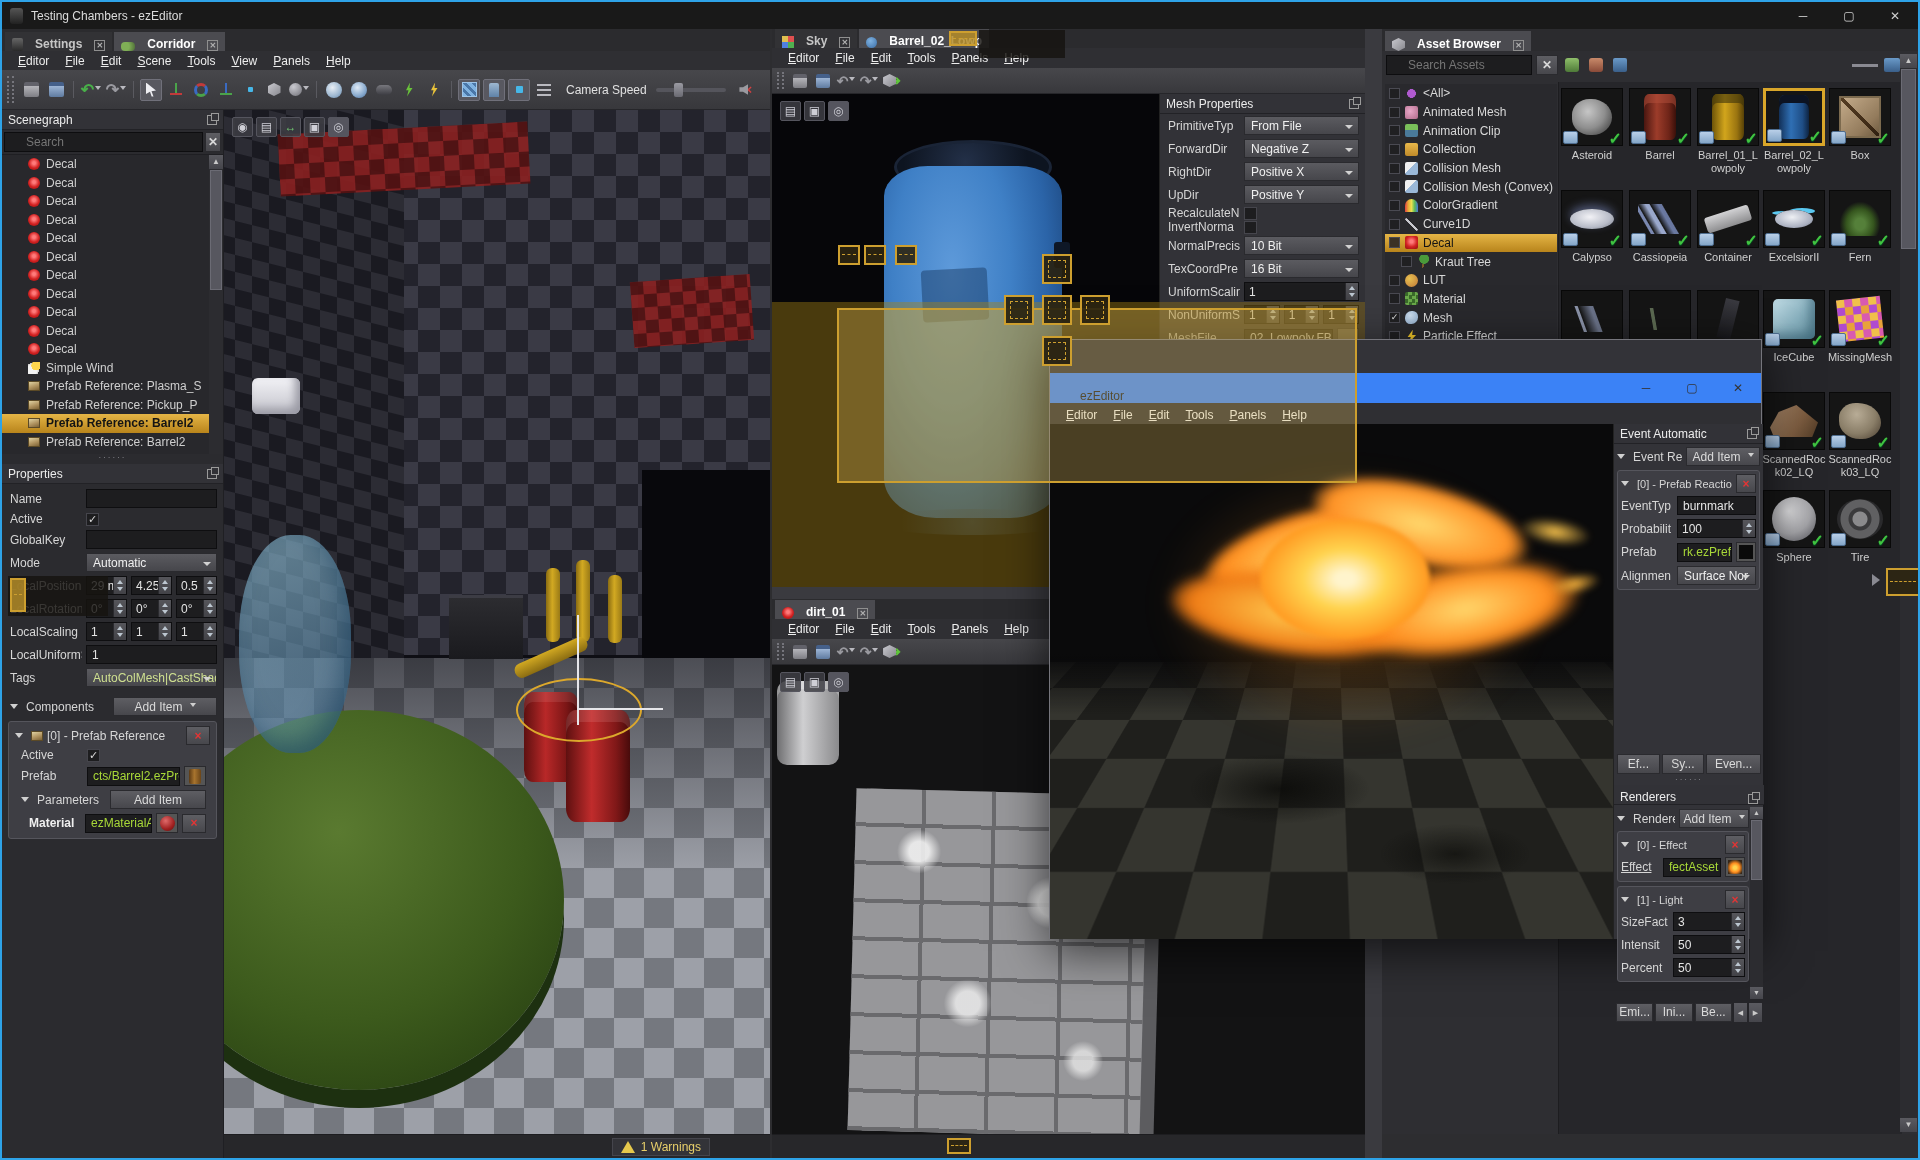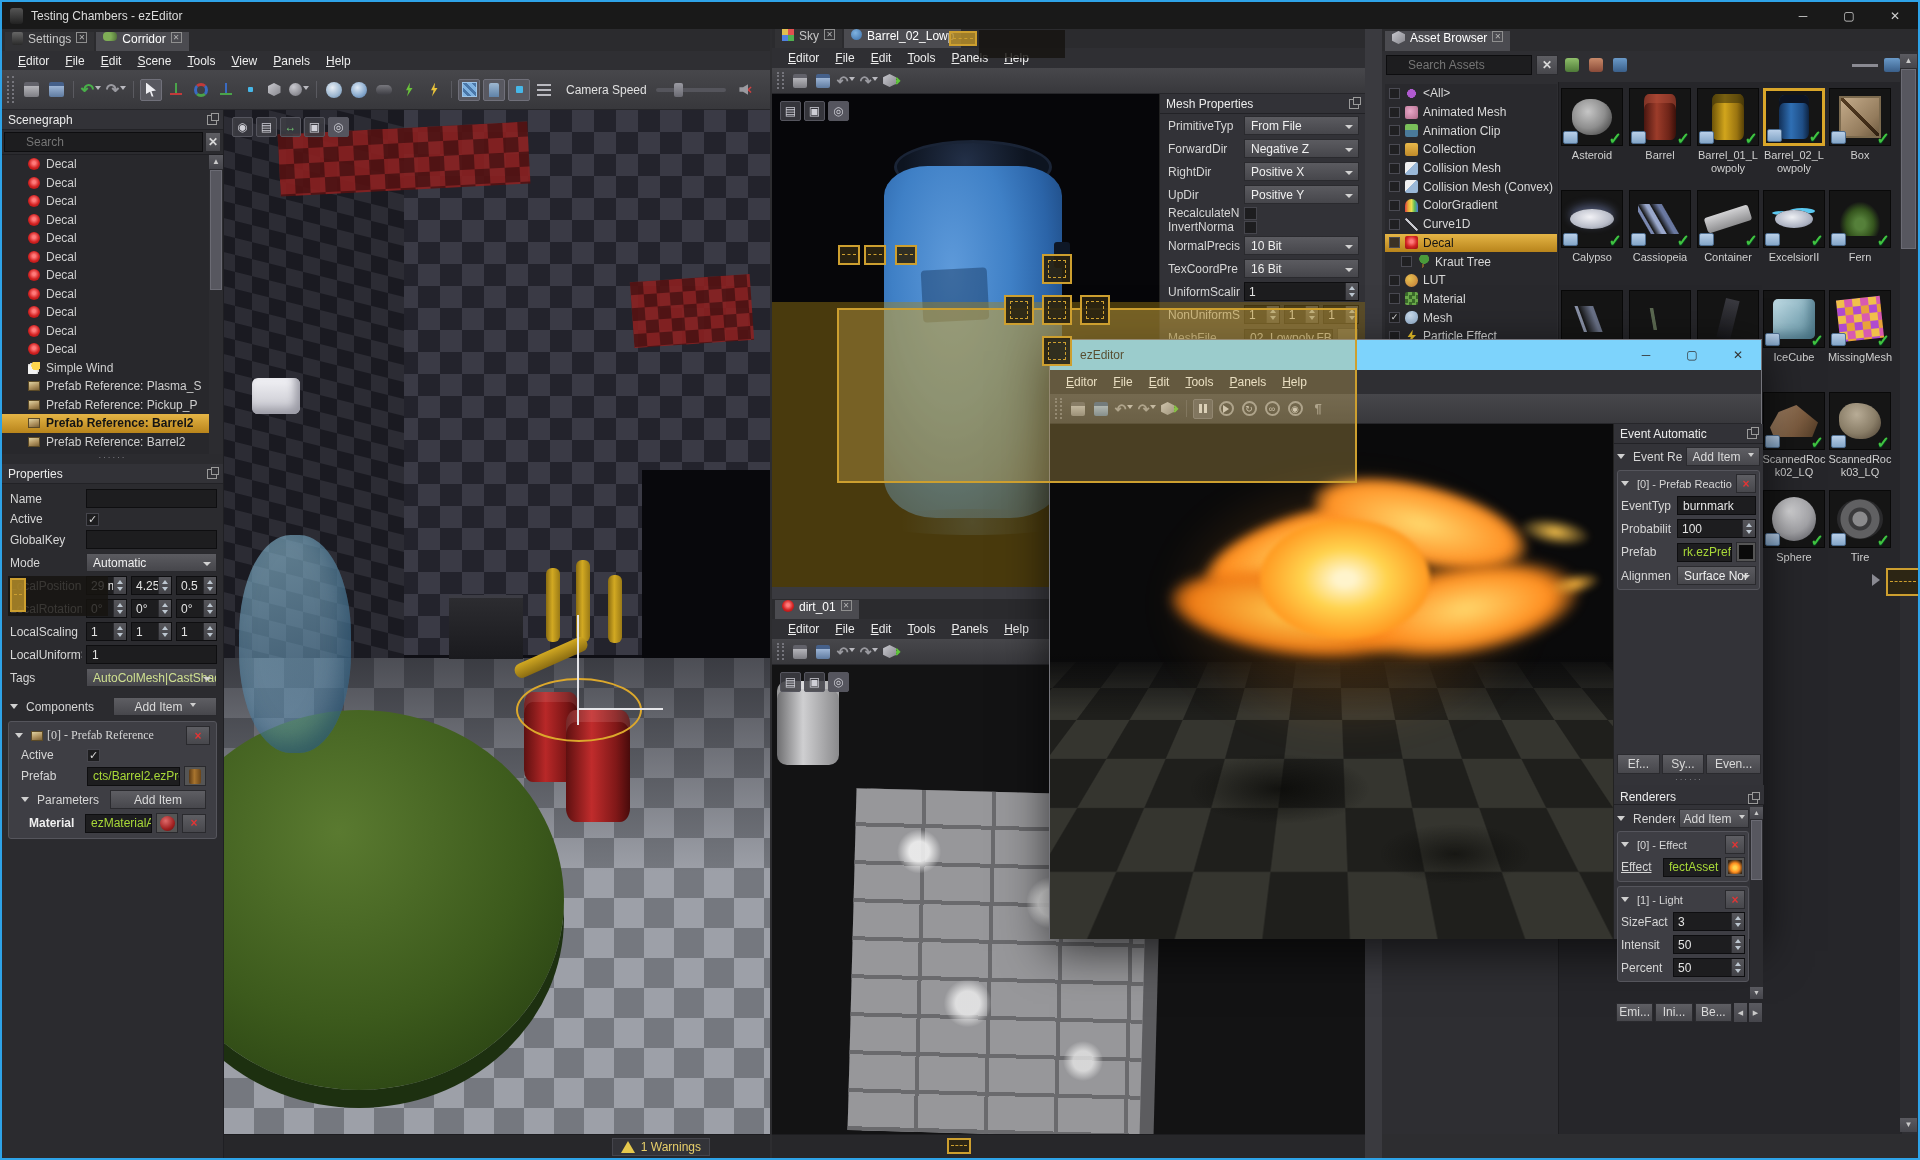--- a/index.html
+++ b/index.html
@@ -7,21 +7,21 @@
        border:2px solid #2ea3e8;box-sizing:border-box;font-size:12px;color:#d8d8d8;}
   #app *{box-sizing:border-box;}
   .abs{position:absolute;}
   .flex{display:flex;align-items:center;}
 
   
   #titlebar{background:#191919;color:#dcdcdc;display:flex;align-items:center;padding-left:8px;gap:8px;}
   .wctl{margin-left:auto;display:flex;height:100%;}
   .wbtn{width:46px;display:flex;align-items:center;justify-content:center;color:#cfcfcf;font-size:12px;}
   .tabstrip{background:#2b2b2e;display:flex;align-items:flex-end;gap:2px;padding-left:3px;}
-  .tab{height:19px;display:flex;align-items:flex-start;gap:5px;padding:0 7px;background:#323235;color:#c6c6c6;white-space:nowrap;}
+  .tab{height:19px;display:flex;align-items:flex-end;gap:12px;padding:0 7px;background:#323235;color:#c6c6c6;white-space:nowrap;font-weight:bold;}
   .tab.active{background:#4b4b50;color:#fff;}
   .tclose{width:11px;height:11px;border:1px solid #8f8f8f;color:#b0b0b0;font-size:8px;line-height:9px;text-align:center;flex:none;}
   .menubar{background:#2f2f33;display:flex;align-items:center;padding-left:8px;color:#ededed;}
   .menubar span{display:inline-block;padding:2px 8px;}
   .menubar span::first-letter{text-decoration:underline;}
   .tbar{background:linear-gradient(#47474b,#38383c);display:flex;align-items:center;gap:3px;padding:0 5px;border-bottom:1px solid #26262a;}
   .grip{width:7px;height:70%;border-left:2px dotted #75757c;border-right:2px dotted #75757c;margin-right:3px;flex:none;}
   .sep{width:1px;height:17px;background:#5a5a60;margin:0 3px;flex:none;}
   .ti{width:22px;height:22px;border-radius:2px;display:flex;align-items:center;justify-content:center;font-size:13px;flex:none;color:#c9c9c9;}
   .ti.sm{width:20px;height:20px;}
@@ -385,21 +385,21 @@
         <span class="btn" style="width:104px;">
             <span>Add Item</span>
             <span class="caret"></span>
           </span>
       </div>
 
       <div class="compbox">
         <div class="prow" style="padding:1px 2px;">
           <span class="tri"></span>
           <span class="ic ic-prefab"></span>
-          <span style="flex:1;font-family:Liberation Serif, serif;">[0] - Prefab Reference</span>
+          <span style="flex:1;">[0] - Prefab Reference</span>
           <span class="xred">×</span>
         </div>
         <div class="prow">
             <span class="plbl" style="width:62px;">Active</span>
             <span class="cb">✓</span>
           </div>
         <div class="prow">
             <span class="plbl" style="width:62px;">Prefab</span>
           <span class="inp green">
               <span>cts/Barrel2.ezPrefab</span>
@@ -906,21 +906,21 @@
         <span class="chk">✓</span>
       </div>
     <div class="clabel">Tire</div>
   </div>
 
 
   <div class="abs" style="left:770px;top:300px;width:387px;height:285px;background:rgba(168,130,18,.42);z-index:6;"></div>
   <div class="abs" style="left:1157px;top:300px;width:206px;height:60px;background:rgba(168,130,18,.35);z-index:6;"></div>
 
   <div class="abs" style="left:1047px;top:337px;width:713px;height:600px;z-index:20;border:1px solid #75757c;box-shadow:0 12px 44px rgba(0,0,0,.65);background:#333338;">
-    <div style="height:30px;background:#7dd3fc;display:flex;align-items:center;padding-left:30px;color:#1c1c1c;">
+    <div style="height:30px;background:#3b82f6;display:flex;align-items:flex-end;padding-left:30px;color:#1c1c1c;margin-top:33px;">
       <span>ezEditor</span>
       <div style="margin-left:auto;display:flex;height:100%;">
         <div class="wbtn" style="color:#333;">─</div>
         <div class="wbtn" style="color:#333;">▢</div>
         <div class="wbtn" style="color:#333;">✕</div>
       </div>
     </div>
     <div class="menubar" style="height:24px;">
       <span>Editor</span>
       <span>File</span>

